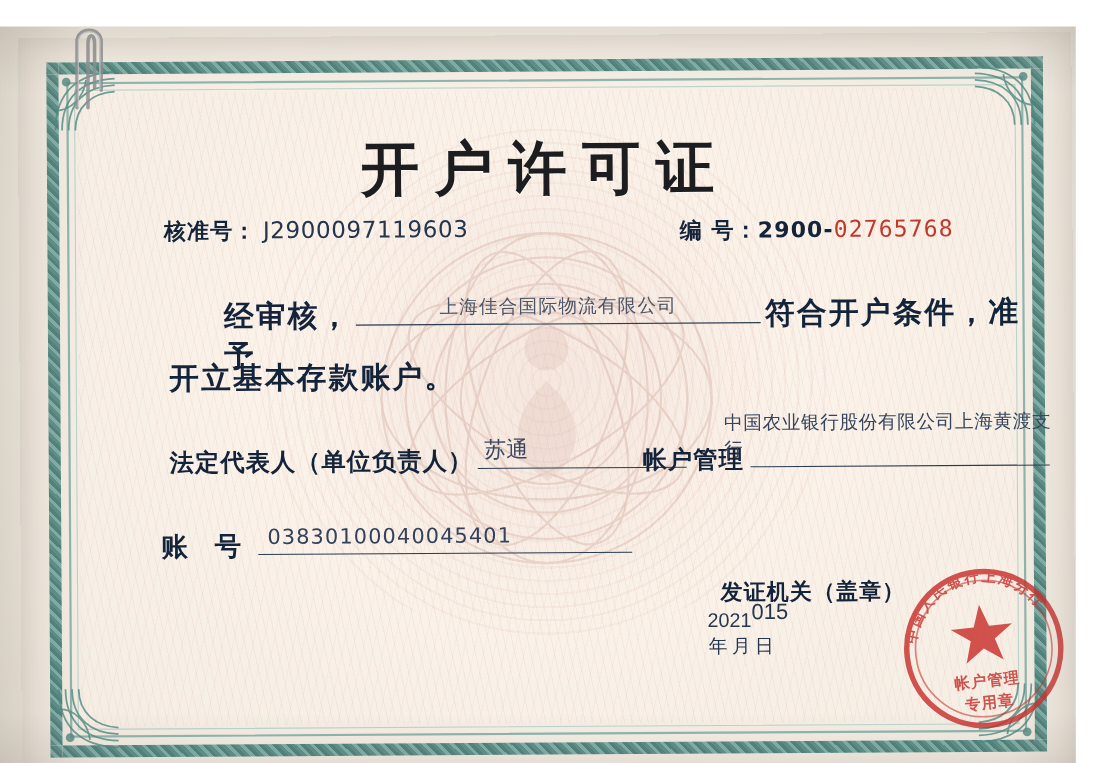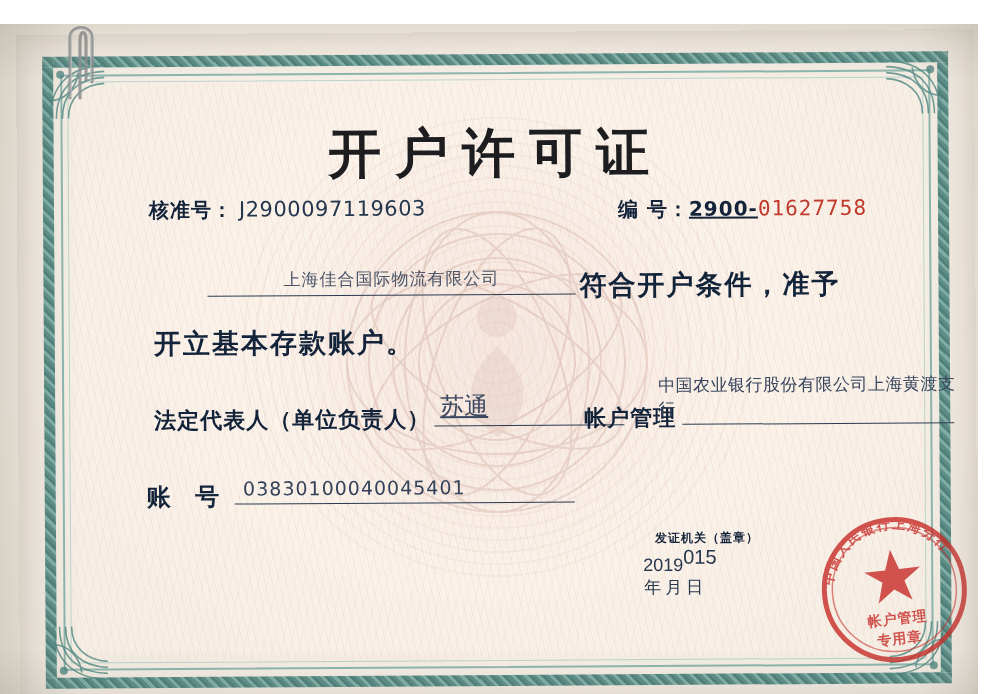--- a/index.html
+++ b/index.html
@@ -162,21 +162,21 @@
   #approval-row .lbl { font-size: 20px; letter-spacing: 1px; }
   #approval-row .val {
     font-size: 21px;
     margin-left: 6px;
     letter-spacing: 0.5px;
     color: #24364e;
   }
 
   #serial-row { right: 108px; top: 165px; font-size: 20px; text-align: right; }
   #serial-row .lbl { font-size: 20px; letter-spacing: 1px; }
-  #serial-row .serial-prefix { font-size: 20px; text-decoration: underline; }
+  #serial-row .serial-prefix { font-size: 20px; }
   #serial-row .serial-red {
     font-size: 21px;
     color: #c0392b;
     letter-spacing: 1px;
     font-family: "DejaVu Sans Mono", monospace;
   }
 
   
   #body-line1 { left: 186px; top: 232px; width: 740px; font-size: 26px; }
   #body-line1 .lbl { font-size: 27px; letter-spacing: 2px; }
@@ -208,23 +208,22 @@
     width: 190px;
     margin-left: 4px;
     border-bottom: 1.5px solid #2b3b50;
     height: 27px;
     position: relative;
   }
   #rep-row .rep-blank span {
     position: absolute;
     left: 6px;
     bottom: 3px;
-    font-size: 24px;
+    font-size: 20px;
     color: #3a4760;
-    text-decoration: underline;
   }
 
   #bank-row { left: 566px; top: 366px; font-size: 22px; }
   #bank-row .lbl { font-size: 22px; letter-spacing: 1px; }
   #bank-row .bank-blank {
     display: inline-block;
     width: 272px;
     margin-left: 6px;
     border-bottom: 1.5px solid #2b3b50;
     height: 27px;
@@ -255,21 +254,21 @@
     position: absolute;
     left: 8px;
     bottom: 4px;
     font-size: 19px;
     letter-spacing: 1px;
     color: #33425a;
   }
 
   
   #issuer-block { left: 636px; top: 494px; font-size: 19px; }
-  #issuer-block .lbl { font-size: 12px; letter-spacing: 1px; text-align: center; }
+  #issuer-block .lbl { font-size: 20px; letter-spacing: 1px; text-align: center; }
   #date-line {
     position: absolute;
     left: 624px;
     top: 522px;
     font-size: 18px;
     color: #26364d;
     letter-spacing: 0px;
     white-space: nowrap;
   }
   #date-line .num { font-size: 18px; }
@@ -410,25 +409,25 @@
       </svg>
     </div>
 
     <div class="title">开户许可证</div>
 
     <div class="row" id="approval-row">
       <span class="lbl">核准号：</span><span class="val handwritten">J2900097119603</span>
     </div>
 
     <div class="row" id="serial-row">
-      <span class="lbl">编 号：</span><span class="serial-prefix lbl">2900-</span><span class="serial-red">01627758</span>
+      <span class="lbl">编 号：</span><span class="serial-prefix lbl">2900-</span><span class="serial-red">02765768</span>
     </div>
 
     <div class="row" id="body-line1">
-      <span class="name-blank"><span class="handwritten">上海佳合国际物流有限公司</span></span><span class="lbl">符合开户条件，准予</span>
+      <span class="lbl">经审核，</span><span class="name-blank"><span class="handwritten">上海佳合国际物流有限公司</span></span><span class="lbl">符合开户条件，准予</span>
     </div>
 
     <div class="row" id="body-line2">
       <span class="lbl">开立基本存款账户。</span>
     </div>
 
     <div class="row" id="rep-row">
       <span class="lbl">法定代表人（单位负责人）</span><span class="rep-blank"><span class="handwritten">苏通</span></span>
     </div>
 
@@ -439,21 +438,21 @@
 
     <div class="row" id="account-row">
       <span class="lbl">账 号</span><span class="acc-blank"><span class="handwritten">03830100040045401</span></span>
     </div>
 
     <div class="row" id="issuer-block">
       <span class="lbl">发证机关（盖章）</span>
     </div>
 
     <div id="date-line">
-      <span class="num">2019</span><span class="sup">01</span><span class="sup">5</span>
+      <span class="num">2021</span><span class="sup">01</span><span class="sup">5</span>
       <br>
       <span class="unit">年</span><span class="unit">月</span><span class="unit">日</span>
     </div>
 
     <div id="seal">
       <svg viewBox="0 0 166 164" xmlns="http://www.w3.org/2000/svg">
         <defs>
           <path id="sealArc" d="M 83 83 m -62 0 a 62 62 0 1 1 124 0" fill="none"></path>
           <path id="sealArcText" d="M 21 83 a 62 62 0 0 1 124 0" fill="none"></path>
         </defs>

